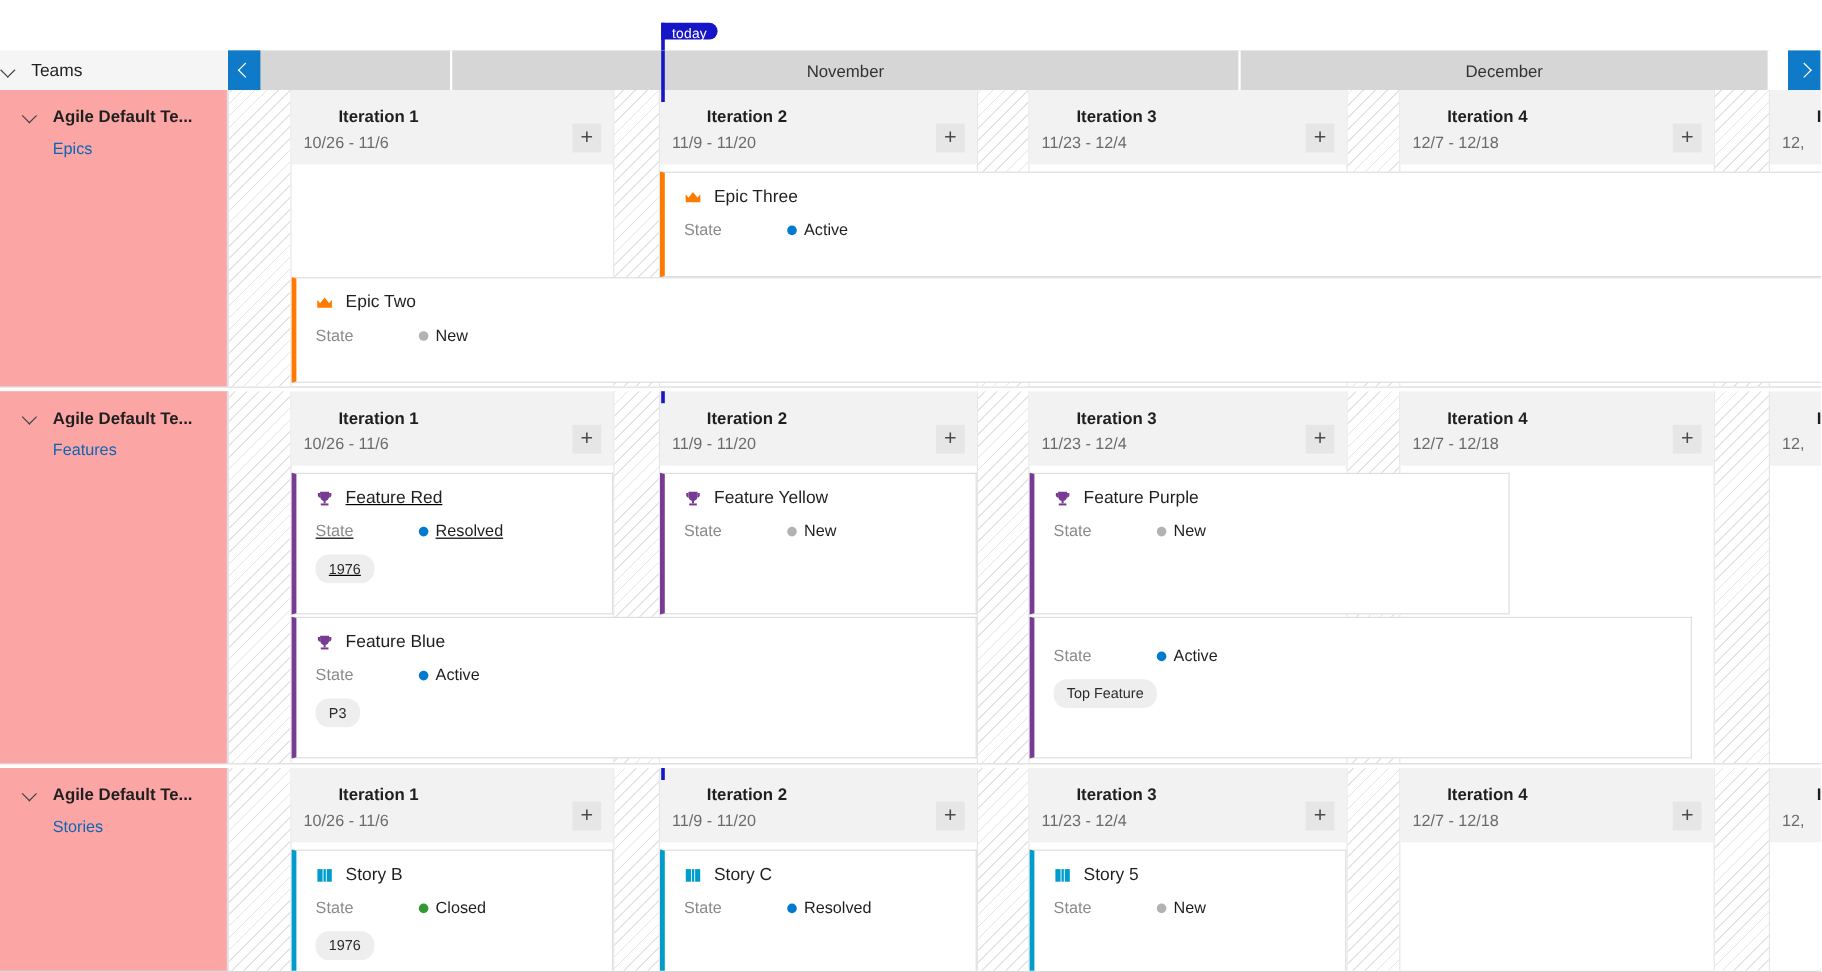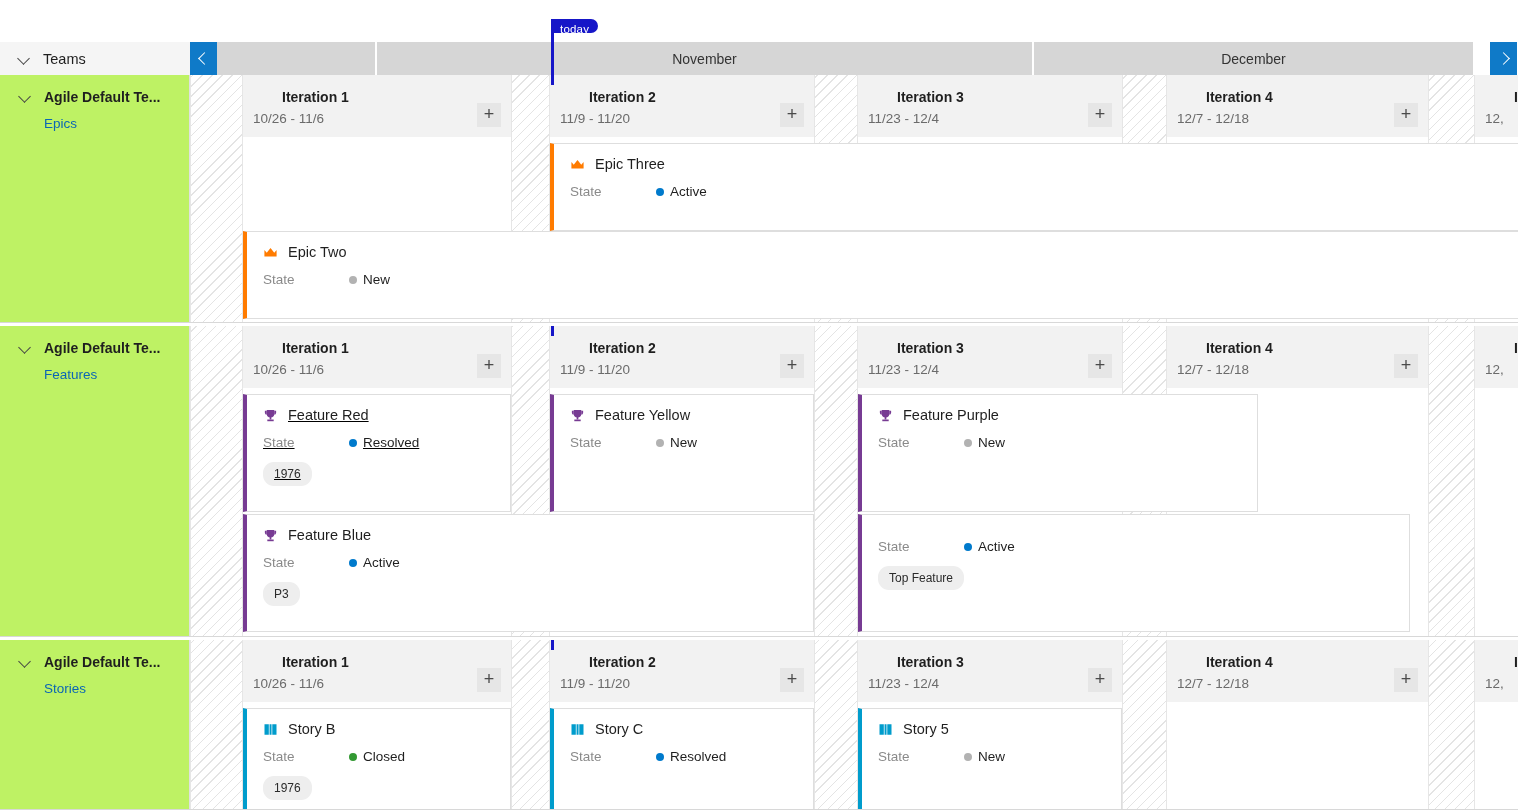--- a/index.html
+++ b/index.html
@@ -46,21 +46,21 @@
   .month-row {
     position: absolute; left: 0; top: 42px;
     width: 1518px; height: 33px;
     background: #ffffff;
   }
   .teams-cell {
     position: absolute; left: 0; top: 0;
     width: 190px; height: 33px;
     background: #f5f5f5;
     display: flex; align-items: center;
-    padding-left: 17px;
+    padding-left: 0;
   }
   .teams-chevron {
     width: 14px; height: 14px;
     margin-right: 12px;
     display: inline-block;
     position: relative;
     flex: 0 0 auto;
   }
   .teams-chevron::before {
     content: "";
@@ -119,21 +119,21 @@
   .team-row {
     position: absolute; left: 0;
     width: 1518px;
     border-bottom: 1px solid #d8d8d8;
     background: #ffffff;
   }
 
   .team-gutter {
     position: absolute; left: 0; top: 0;
     width: 190px; height: 100%;
-    background: #bef264;
+    background: #fca5a5;
     border-right: 1px solid #e0e0e0;
     padding-top: 14px;
   }
   .team-head {
     display: flex; align-items: center;
     padding-left: 18px;
   }
   .team-chevron {
     width: 14px; height: 14px;
     margin-right: 12px;

